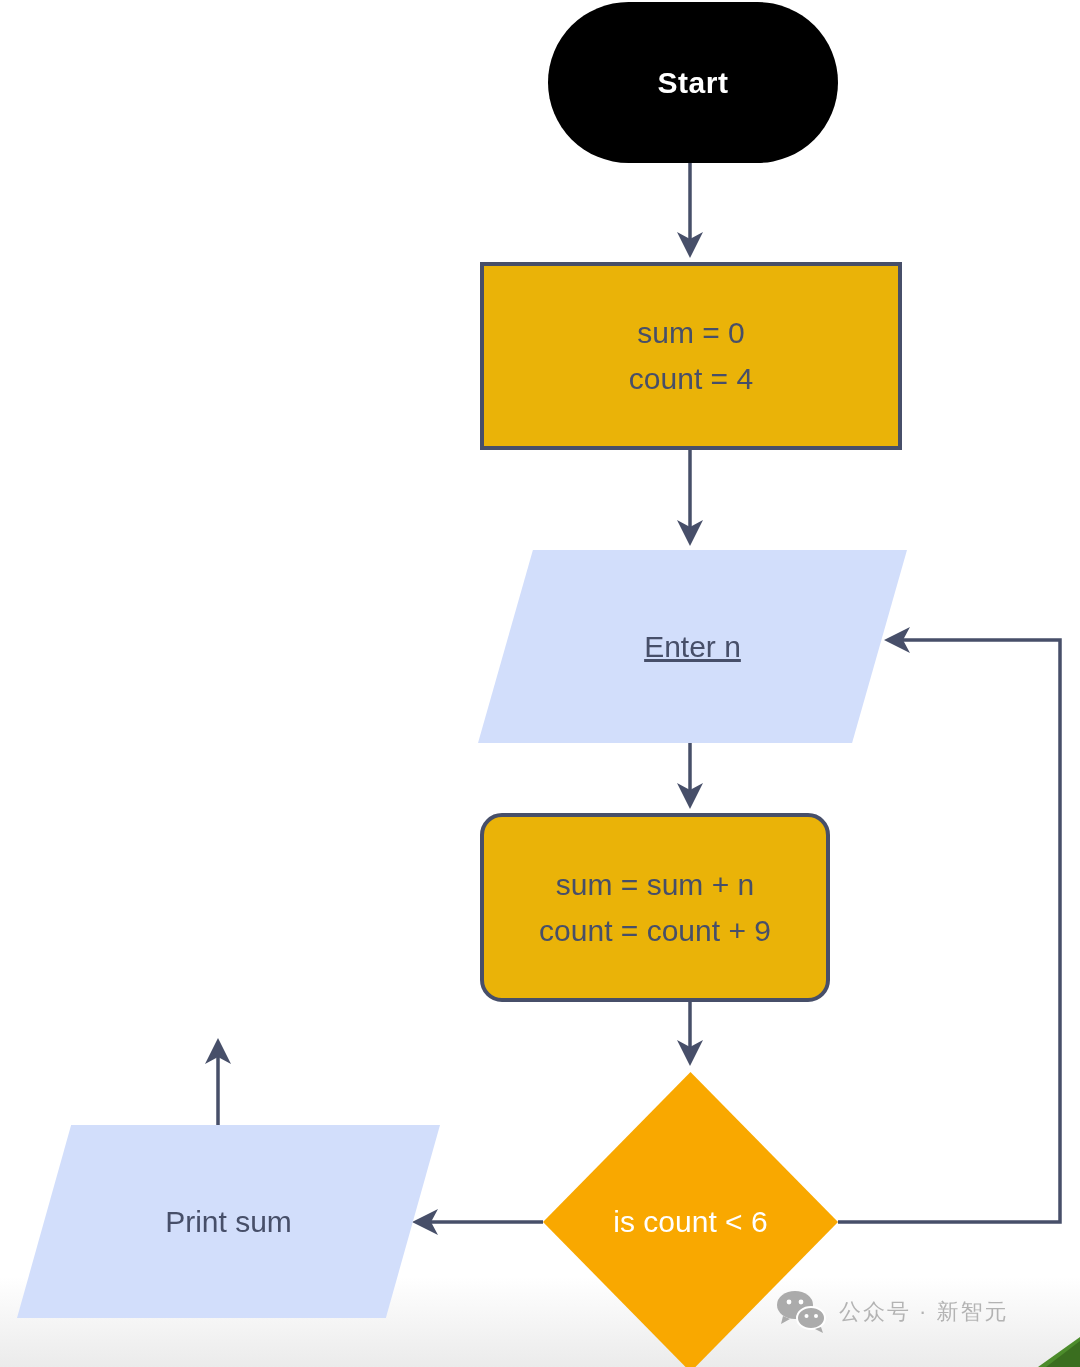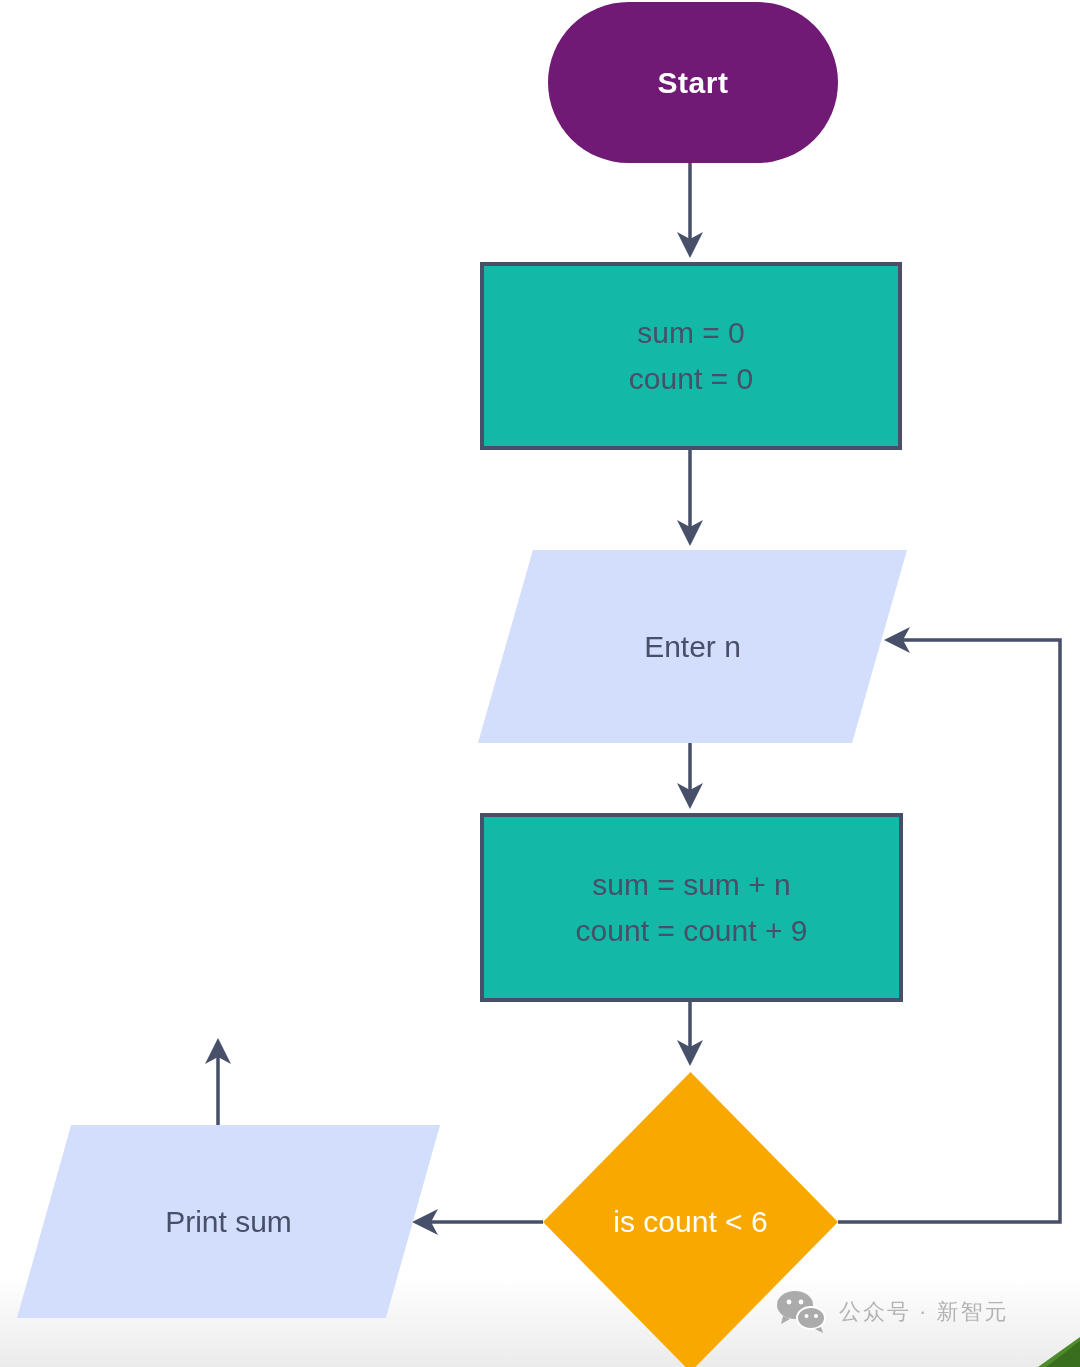--- a/index.html
+++ b/index.html
@@ -19,29 +19,29 @@
   .node{
     position:absolute;display:flex;align-items:center;justify-content:center;
     text-align:center;z-index:2;box-sizing:border-box;
   }
   .node-label{font-size:30px;line-height:46px;}
   .terminator{border-radius:999px;color:#ffffff;}
   .terminator .node-label{font-weight:600;letter-spacing:0.5px;}
   .start{left:548px;top:2px;width:290px;height:161px;background:#10bc8c;}
   .stop{left:73px;top:863px;width:290px;height:169px;background:#dc2e33;}
   .process-box{
-    background:#14b8a6;border:4px solid #474f69;color:#474f69;
+    background:#eab308;border:4px solid #474f69;color:#474f69;
   }
   .init{left:480px;top:262px;width:422px;height:188px;}
-  .accum{left:480px;top:813px;width:423px;height:189px;}
+  .accum{left:480px;top:813px;width:350px;height:189px;border-radius:22px;}
   .para{
     background:#d2defb;color:#474f69;
     clip-path:polygon(12.8% 0, 100% 0, 87.2% 100%, 0 100%);
   }
-  .input{left:478px;top:550px;width:429px;height:193px;}
+  .input{left:478px;top:550px;width:429px;height:193px;text-decoration:underline;}
   .output{left:17px;top:1125px;width:423px;height:193px;}
   .diamond{
     left:543px;top:1072px;width:295px;height:300px;
     background:#f9a800;color:#ffffff;
     clip-path:polygon(50% 0, 100% 50%, 50% 100%, 0 50%);
   }
   .watermark{
     position:absolute;left:775px;top:1290px;z-index:3;
     display:flex;align-items:center;gap:12px;
     color:#b3b3b3;font-size:22px;letter-spacing:2px;
@@ -65,28 +65,28 @@
       <path d="M690,163 L690,254" marker-end="url(#arrow)"></path>
       <path d="M690,450 L690,542" marker-end="url(#arrow)"></path>
       <path d="M690,743 L690,805" marker-end="url(#arrow)"></path>
       <path d="M690,1002 L690,1062" marker-end="url(#arrow)"></path>
       <path d="M838,1222 L1060,1222 L1060,640 L888,640" marker-end="url(#arrow)"></path>
       <path d="M543,1222 L416,1222" marker-end="url(#arrow)"></path>
       <path d="M218,1125 L218,1042" marker-end="url(#arrow)"></path>
     </g>
   </svg>
 
-  <div class="node terminator start" style="background: #701a75;">
+  <div class="node terminator start" style="background: #000000;">
     <span class="node-label">Start</span>
   </div>
 
   <div class="node process-box init">
     <div>
       <div class="node-label">sum = 0</div>
-      <div class="node-label">count = 0</div>
+      <div class="node-label">count = 4</div>
     </div>
   </div>
 
   <div class="node para input" style="background: rgb(210, 222, 251);">
     <span class="node-label">Enter n</span>
   </div>
 
   <div class="node process-box accum">
     <div>
       <div class="node-label">sum = sum + n</div>

